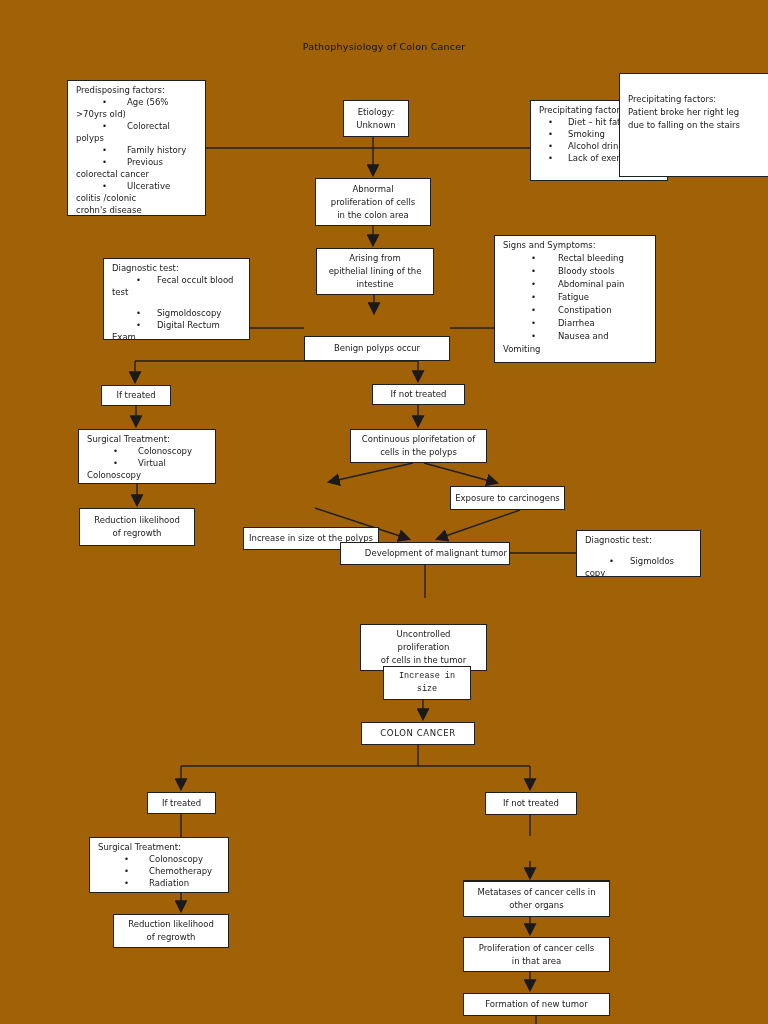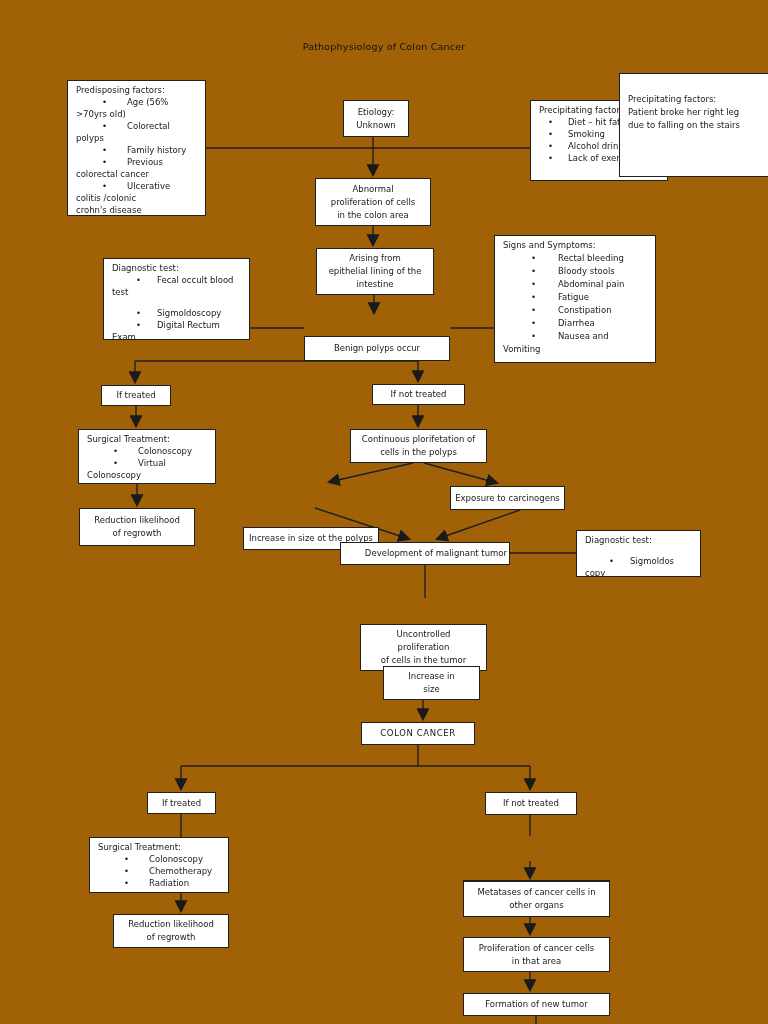--- a/index.html
+++ b/index.html
@@ -197,21 +197,21 @@
     <div class="heading">Diagnostic test:</div>
     <div class="li-md gap-top">Sigmoldos copy</div>
   </div>
 
   <div class="node center" style="left:360px;top:624px;width:127px;height:47px;">
     <span>Uncontrolled
 proliferation
 of cells in the tumor</span>
   </div>
 
-  <div class="node center" style="left:383px;top:666px;width:97px;height:34px;">
+  <div class="node center" style="left:383px;top:666px;width:88px;height:34px;font-family:Liberation Mono, monospace;">
     <span>Increase in
 size</span>
   </div>
 
   <div class="node center nowrap" style="left:361px;top:722px;width:114px;height:23px;letter-spacing:.6px;">
     <span>COLON CANCER</span>
   </div>
 
   <div class="node center nowrap" style="left:147px;top:792px;width:69px;height:22px;">
     <span>If treated</span>

